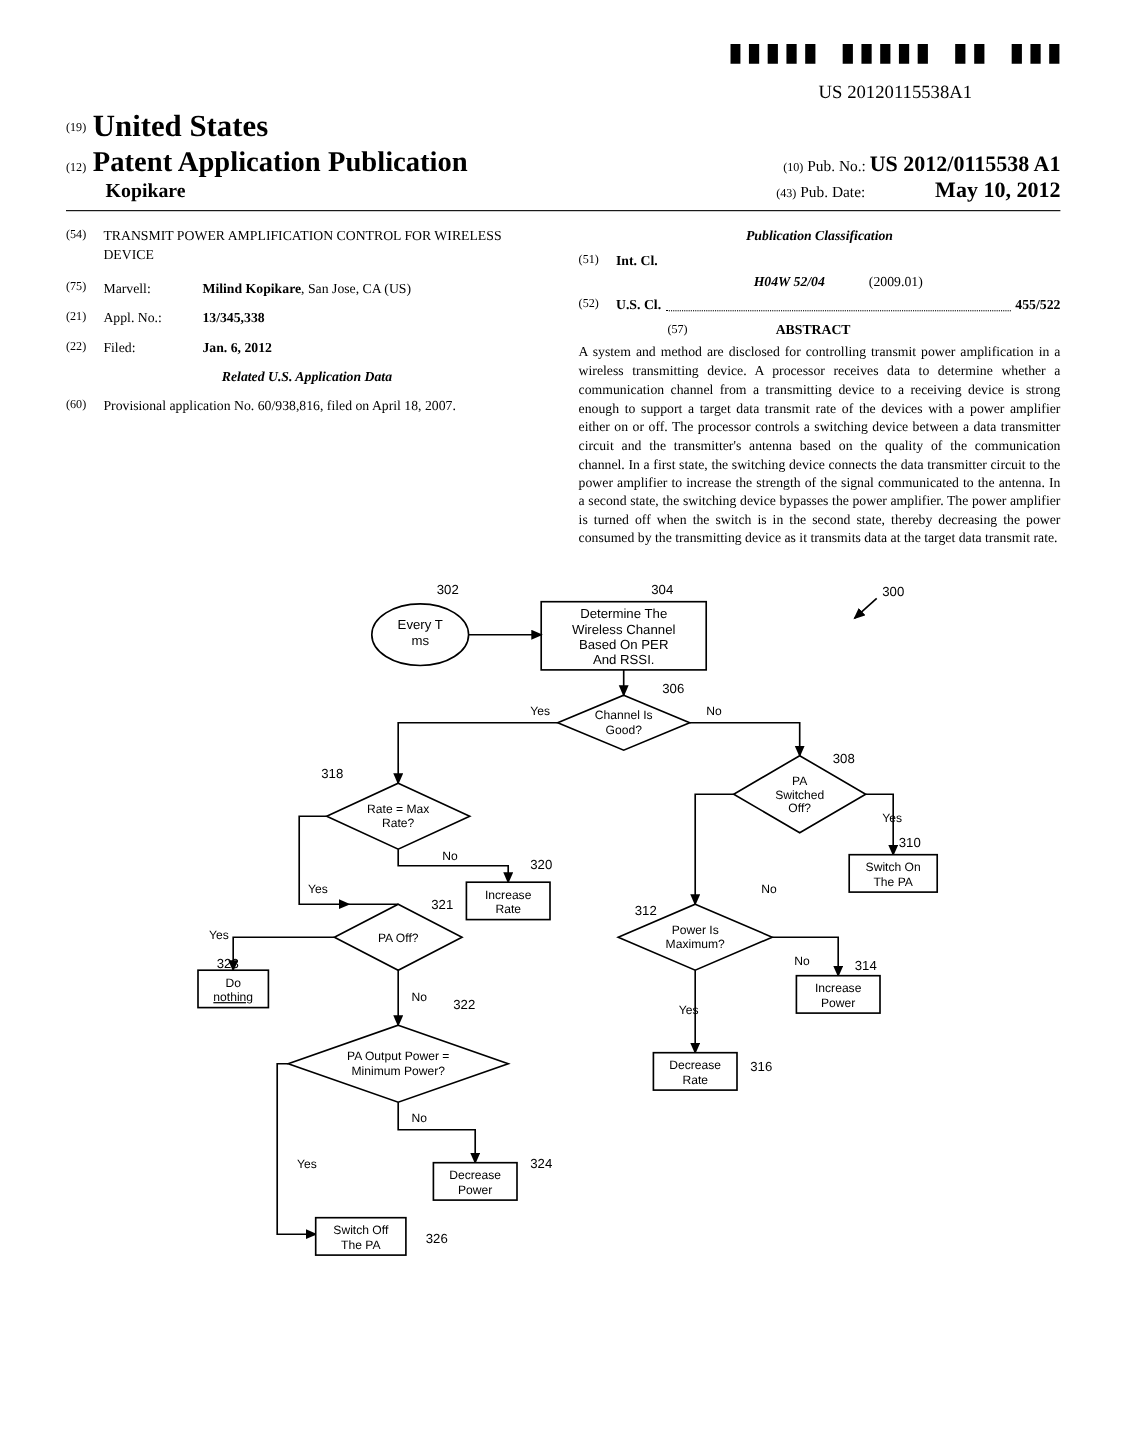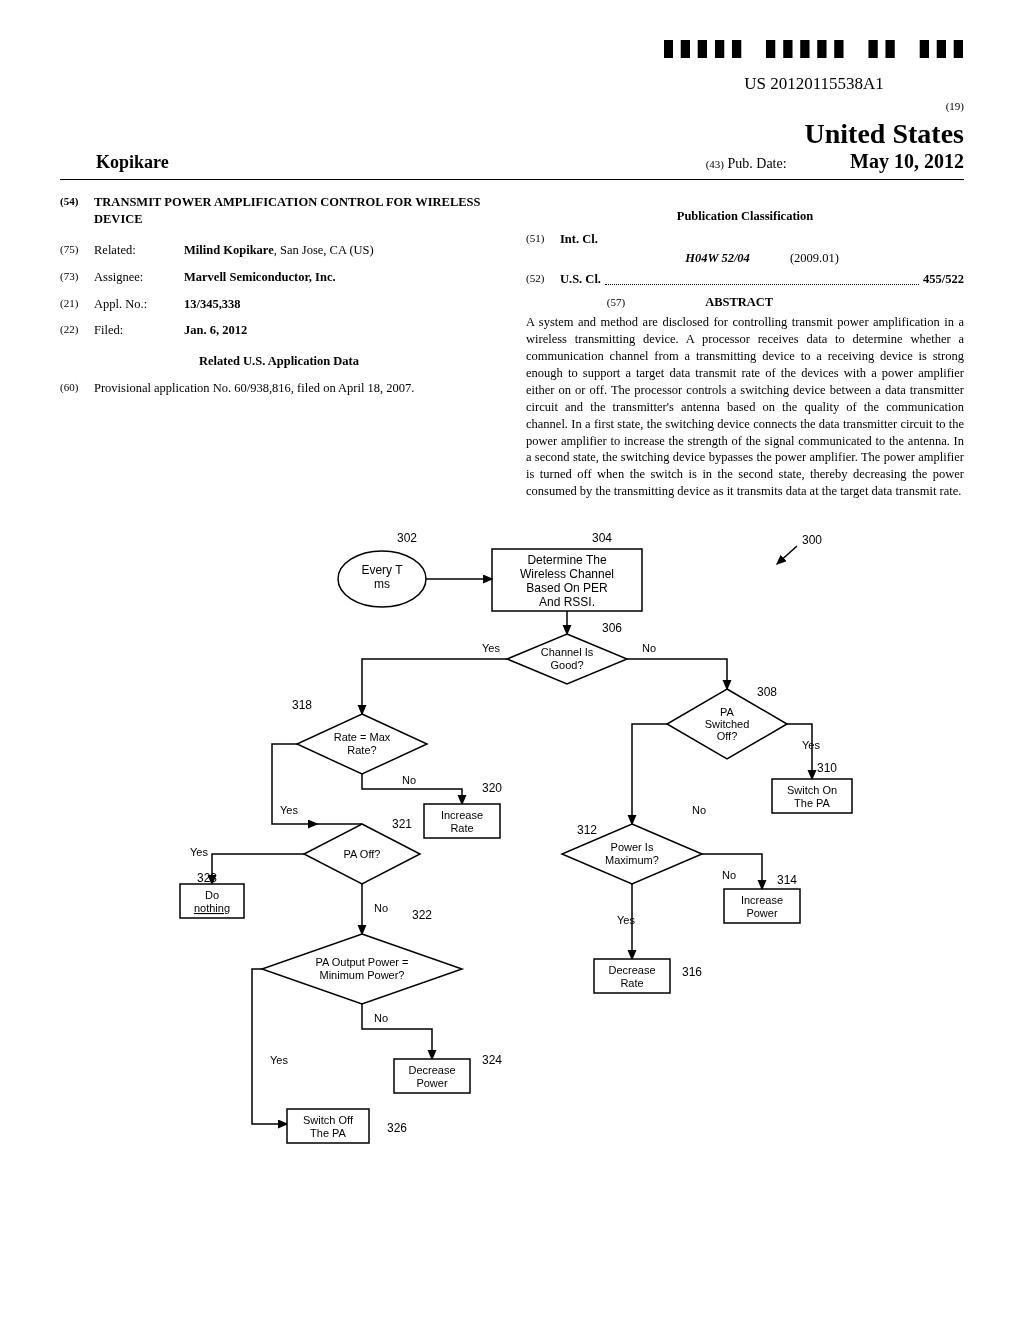--- a/index.html
+++ b/index.html
@@ -28,42 +28,42 @@
     overflow: hidden;
     width: 300px;
     text-align: right;
   }
   .barcode-label {
     font-size: 17px;
     text-align: center;
     margin-top: 16px;
   }
   .header-block { margin-bottom: 6px; }
-  .row19 { display: flex; align-items: flex-end; gap: 6px; flex-direction: column; }
+  .row19 { display: flex; align-items: center; gap: 6px; }
   .small-num { font-size: 11px; }
   .country { font-size: 28px; font-weight: bold; }
   .row12 { display: flex; align-items: baseline; justify-content: space-between; }
   .left-head { display: flex; align-items: baseline; gap: 6px; }
   .pub-title { font-size: 26px; font-weight: bold; }
   .author-line { font-size: 18px; font-weight: bold; padding-left: 36px; }
   .right-head { font-size: 14px; }
   .right-head .pubno { font-weight: bold; font-size: 20px; }
   .right-head .pubdate { font-weight: bold; font-size: 20px; }
   hr.rule { border: none; border-top: 1.5px solid #000; margin: 6px 0 14px 0; }
 
   .columns { display: flex; gap: 28px; }
   .col { flex: 1; font-size: 12.5px; line-height: 1.35; }
 
   .field-row { display: flex; margin-bottom: 10px; }
   .field-num { width: 34px; font-size: 11px; }
   .field-label { width: 90px; }
   .field-val { flex: 1; }
   .bold { font-weight: bold; }
-  .title54 { font-weight: bold; text-transform: uppercase; margin-bottom: 14px; display:flex; }
-  .section-head { font-weight: bold; text-align: center; margin: 14px 0 6px; }
+  .title54 { font-weight: normal; text-transform: uppercase; margin-bottom: 14px; display:flex; }
+  .section-head { font-weight: bold; text-align: center; margin: 0 0 6px; font-style: italic; }
   .int-cl-line { display:flex; gap: 40px; justify-content: center; }
   .us-cl-line { display:flex; }
   .dots { flex:1; border-bottom: 1px dotted #000; margin: 0 4px 3px 4px; }
 
   
   .flowchart {
     margin-top: 24px;
     width: 100%;
     display: flex;
     justify-content: center;
@@ -84,46 +84,52 @@
     <div class="barcode-label">US 20120115538A1</div>
   </div>
 </div>
 
 <div class="header-block">
   <div class="row19">
     <span class="small-num">(19)</span>
     <span class="country">United States</span>
   </div>
   <div class="row12">
+    <div class="left-head">
+      <span class="small-num">(12)</span>
+      <span class="pub-title">Patent Application Publication</span>
+    </div>
+    <div class="right-head">
+      <span class="small-num">(10)</span>
+      <span>Pub. No.:</span>
+      <span class="pubno">US 2012/0115538 A1</span>
+    </div>
+  </div>
+  <div class="row12">
     <div class="author-line">Kopikare</div>
     <div class="right-head">
       <span class="small-num">(43)</span>
       <span>Pub. Date:</span>
       <span class="pubdate" style="margin-left:60px">May 10, 2012</span>
     </div>
   </div>
 </div>
 
 <hr class="rule">
 
 <div class="columns">
   <div class="col">
     <div class="title54">
       <span class="field-num">(54)</span>
       <span style="flex:1">TRANSMIT POWER AMPLIFICATION CONTROL FOR WIRELESS DEVICE</span>
     </div>
     <div class="field-row">
       <span class="field-num">(75)</span>
-      <span class="field-label">Related:</span>
+      <span class="field-label">Marvell:</span>
       <span class="field-val"><span class="bold">Milind Kopikare</span><span>, San Jose, CA (US)</span></span>
-    </div>
-    <div class="field-row">
-      <span class="field-num">(73)</span>
-      <span class="field-label">Assignee:</span>
-      <span class="field-val bold">Marvell Semiconductor, Inc.</span>
     </div>
     <div class="field-row">
       <span class="field-num">(21)</span>
       <span class="field-label">Appl. No.:</span>
       <span class="field-val bold">13/345,338</span>
     </div>
     <div class="field-row">
       <span class="field-num">(22)</span>
       <span class="field-label">Filed:</span>
       <span class="field-val bold">Jan. 6, 2012</span>

